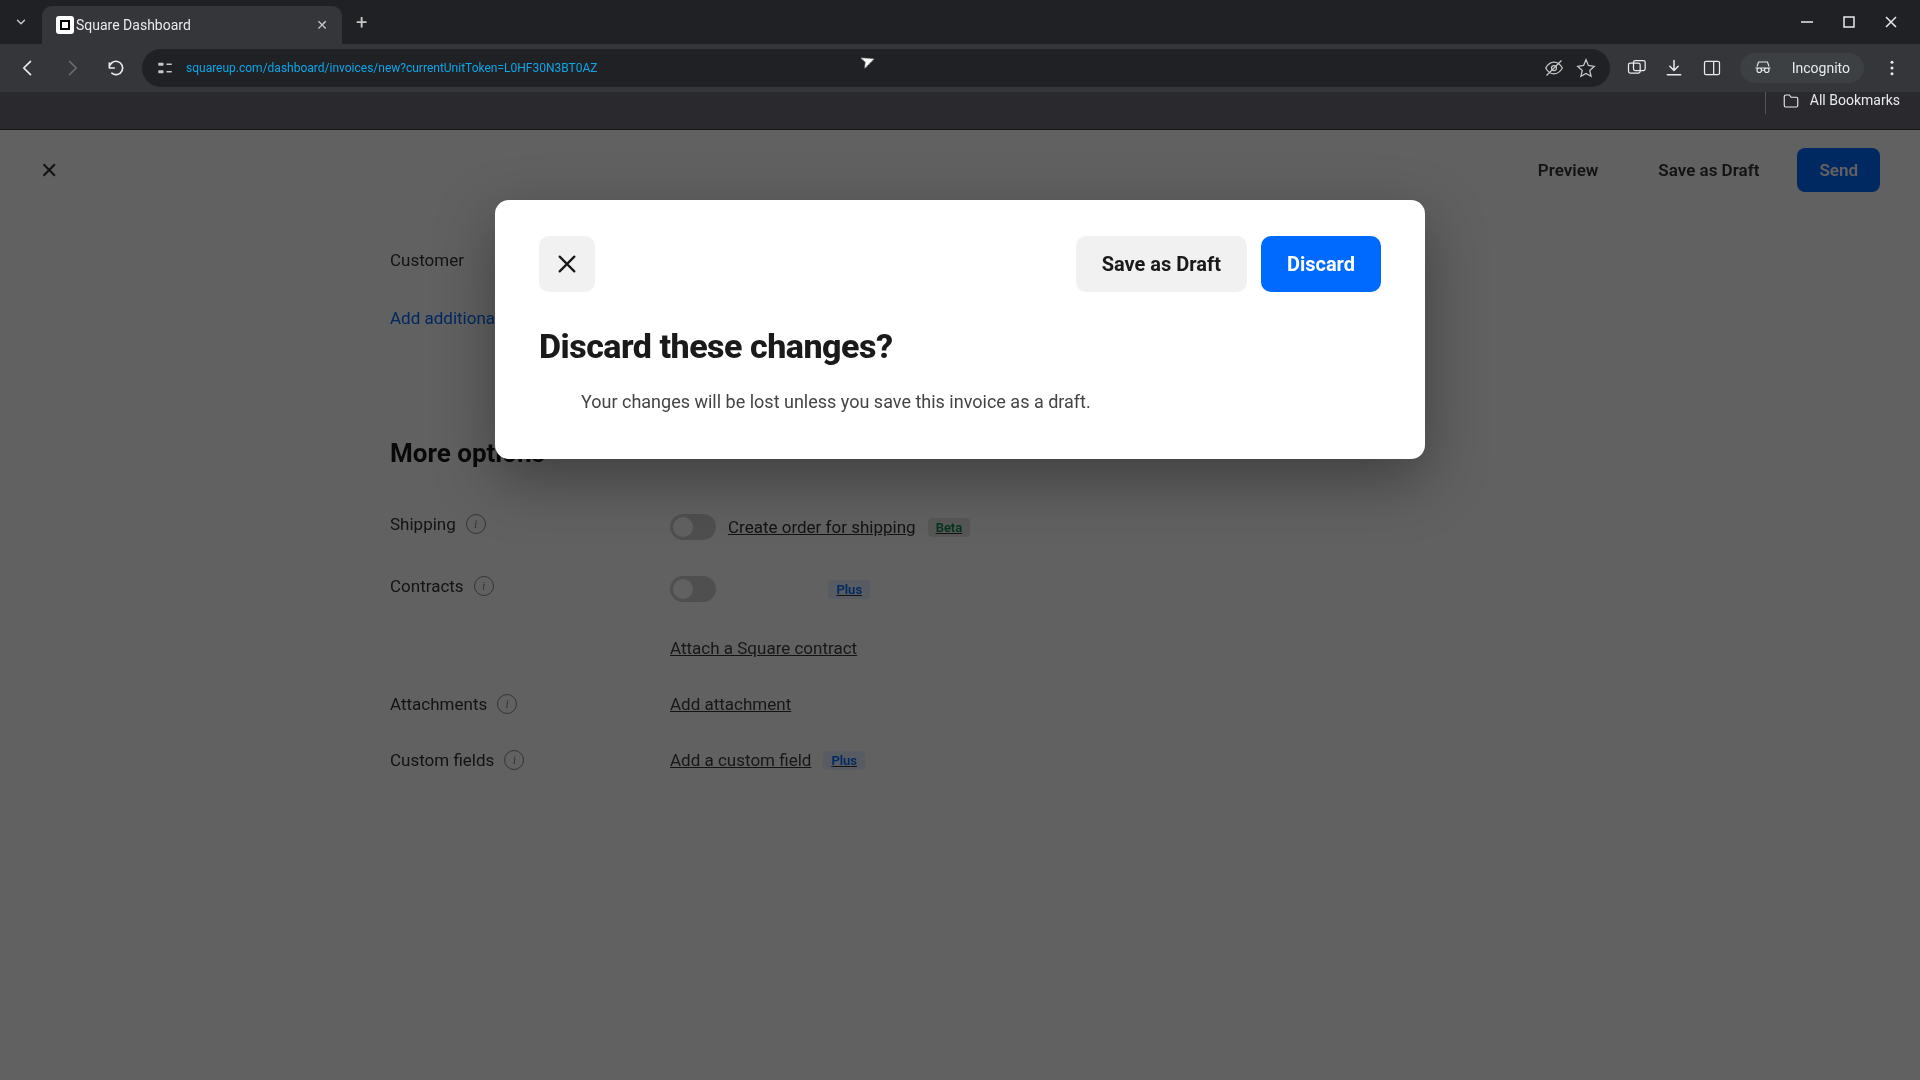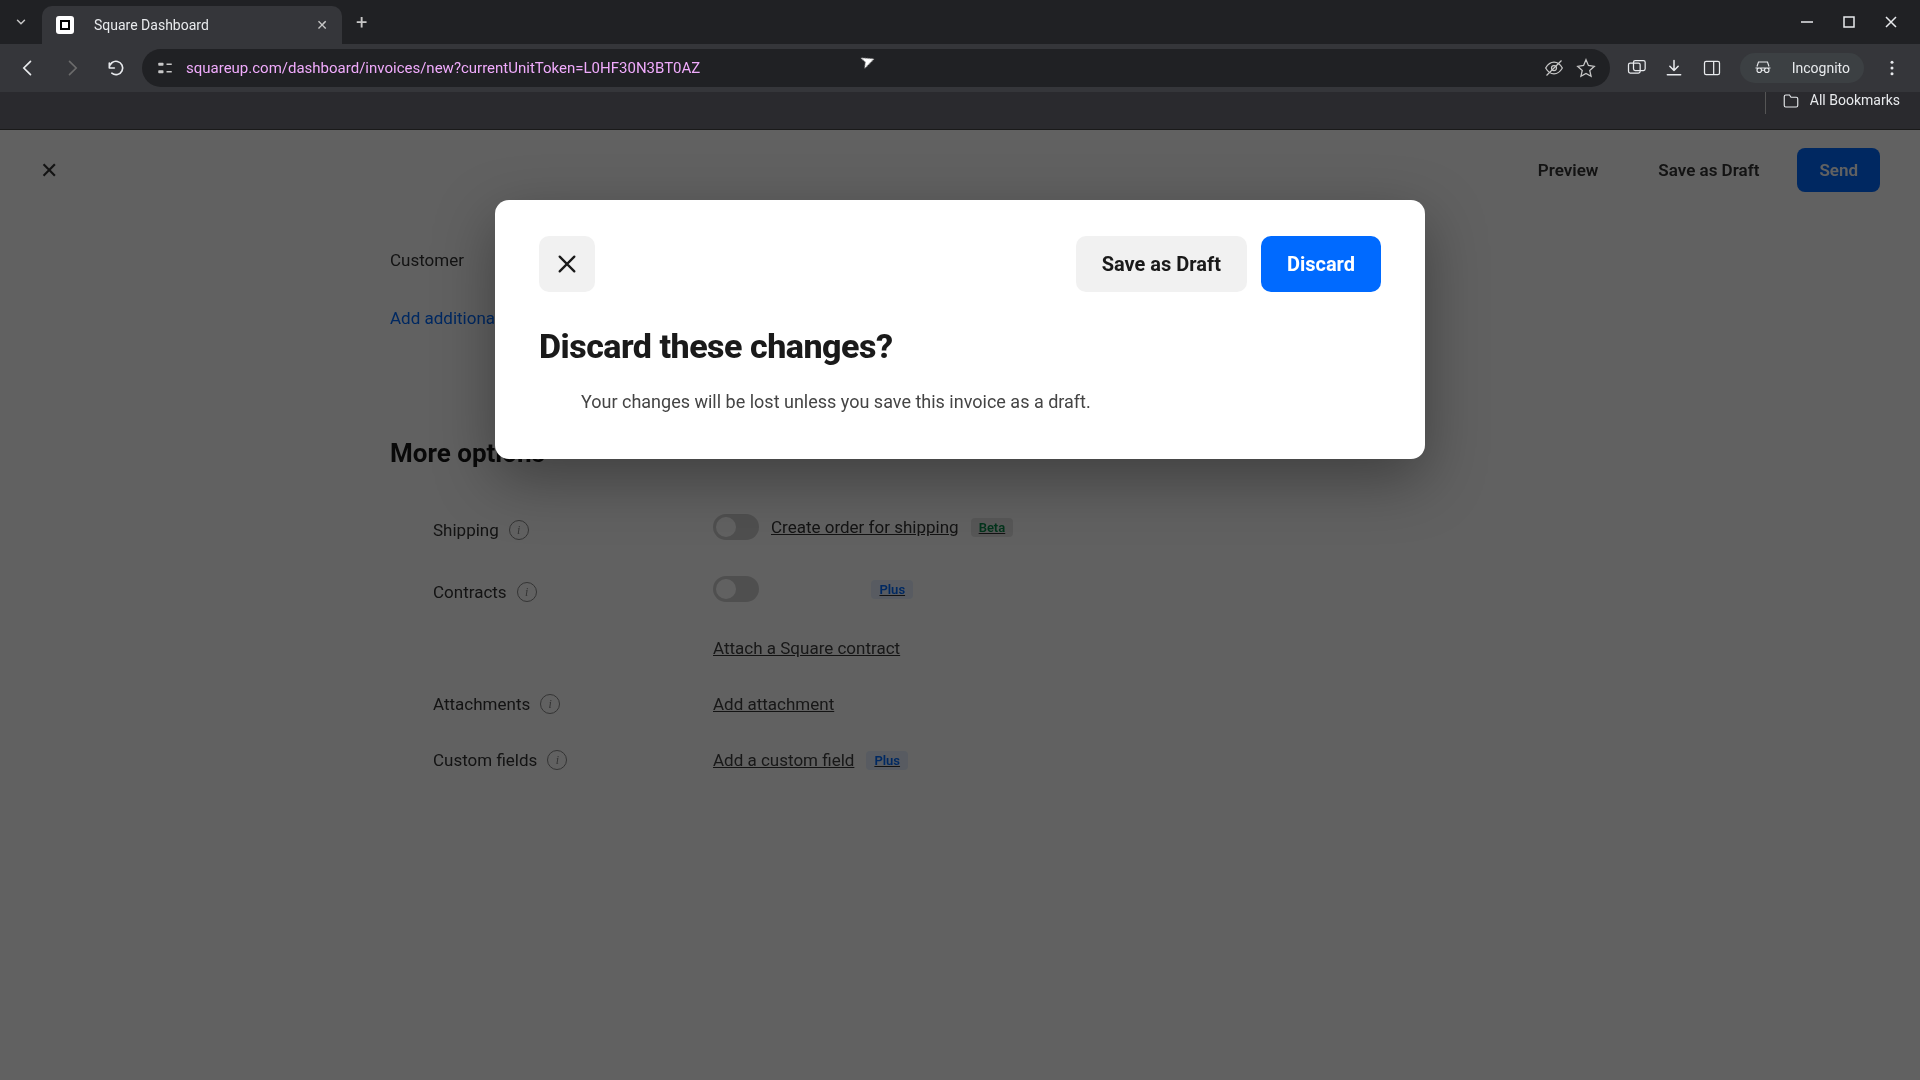--- a/index.html
+++ b/index.html
@@ -1,34 +1,34 @@
 <!DOCTYPE html>
 <html><head>
 <meta charset="utf-8">
 <style>
   * { margin: 0; padding: 0; box-sizing: border-box; font-family: -apple-system, BlinkMacSystemFont, "Segoe UI", Roboto, Helvetica, Arial, sans-serif; }
   html, body { width: 1920px; height: 1080px; overflow: hidden; background: #202124; }
 
   
   .titlebar { height: 44px; background: #202124; display: flex; align-items: center; }
   .tab-dropdown { width: 42px; height: 44px; display: flex; align-items: center; justify-content: center; color: #c7c7c7; }
-  .tab { display: flex; align-items: center; background: #35363a; height: 38px; border-radius: 10px 10px 0 0; padding: 0 14px; gap: 20px; margin-top: 6px; width: 300px; }
+  .tab { display: flex; align-items: center; background: #35363a; height: 38px; border-radius: 10px 10px 0 0; padding: 0 14px; gap: 2px; margin-top: 6px; width: 300px; }
   .tab-favicon { width: 18px; height: 18px; background: #fff; border-radius: 3px; display: flex; align-items: center; justify-content: center; }
   .tab-favicon-inner { width: 10px; height: 10px; border: 2px solid #000; }
   .tab-title { color: #e8eaed; font-size: 14px; flex: 1; white-space: nowrap; overflow: hidden; }
   .tab-close { color: #c7c7c7; font-size: 14px; cursor: pointer; }
   .new-tab { color: #c7c7c7; margin-left: 14px; font-size: 20px; cursor: pointer; }
   .window-controls { margin-left: auto; display: flex; gap: 28px; padding-right: 22px; color: #e8eaed; }
   .win-btn { cursor: pointer; font-size: 14px; }
 
   .addrbar { height: 48px; background: #35363a; display: flex; align-items: center; padding: 0 10px; gap: 8px; }
   .nav-btn { width: 36px; height: 36px; display: flex; align-items: center; justify-content: center; color: #c7c7c7; border-radius: 50%; cursor: pointer; }
   .nav-btn.disabled { color: #6b6b6b; }
   .url-field { flex: 1; background: #202124; border-radius: 22px; height: 38px; display: flex; align-items: center; padding: 0 14px; gap: 12px; color: #c7c7c7; }
-  .url-text { color: #f0abfc; font-size: 15px; flex: 1; white-space: nowrap; overflow: hidden; }
+  .url-text { color: #0ea5e9; font-size: 12px; flex: 1; white-space: nowrap; overflow: hidden; }
   .addr-icon { color: #c7c7c7; cursor: pointer; }
   .right-icons { display: flex; align-items: center; gap: 18px; padding: 0 8px; }
   .incognito-chip { background: #3c4043; color: #e8eaed; border-radius: 18px; padding: 6px 14px; display: flex; align-items: center; gap: 20px; font-size: 14px; }
 
   .bookmarkbar { height: 38px; background: #2a2a2e; display: flex; align-items: flex-start; justify-content: flex-end; padding-right: 20px; gap: 10px; color: #e8eaed; font-size: 14px; border-bottom: 1px solid #1a1a1a; }
   .bm-divider { width: 1px; height: 22px; background: #555; margin-right: 6px; }
 
   
   .page { position: relative; height: calc(1080px - 44px - 48px - 38px); background: #fff; }
   .page-header { height: 80px; display: flex; align-items: center; padding: 0 40px; gap: 16px; }
@@ -39,21 +39,21 @@
   .hdr-save { color: #333; }
   .hdr-send { background: #006aff; color: #fff; }
 
   .page-body { padding: 0 0 0 390px; }
   .section-customer { margin-top: 40px; }
   .field-label { font-size: 17px; color: #333; margin-bottom: 8px; }
   .link { color: #006aff; font-size: 17px; cursor: pointer; margin-top: 30px; display: inline-block; }
 
   .more-options { margin-top: 110px; }
   .more-title { font-size: 26px; font-weight: 700; color: #1a1a1a; margin-bottom: 28px; }
-  .opt-row { display: flex; align-items: flex-end; padding: 18px 0; margin-left: 43px; }
+  .opt-row { display: flex; align-items: flex-start; padding: 18px 0; }
   .opt-left { width: 280px; display: flex; align-items: center; gap: 10px; font-size: 17px; color: #333; }
   .info-circ { width: 20px; height: 20px; border: 1.5px solid #888; border-radius: 50%; display: inline-flex; align-items: center; justify-content: center; font-size: 12px; color: #888; font-style: italic; font-family: serif; }
   .opt-right { display: flex; align-items: center; gap: 12px; font-size: 17px; color: #333; text-decoration: underline; }
   .toggle { width: 46px; height: 26px; background: #d0d0d0; border-radius: 13px; position: relative; cursor: pointer; }
   .toggle::after { content: ''; position: absolute; left: 3px; top: 3px; width: 20px; height: 20px; background: #fff; border-radius: 50%; }
   .badge-beta { background: #e5e5e5; color: #0a8a4a; font-size: 13px; padding: 2px 8px; border-radius: 4px; font-weight: 600; }
   .badge-plus { background: #e6f0ff; color: #006aff; font-size: 13px; padding: 2px 8px; border-radius: 4px; font-weight: 600; }
   .opt-link { color: #404040; cursor: pointer; }
 
   

